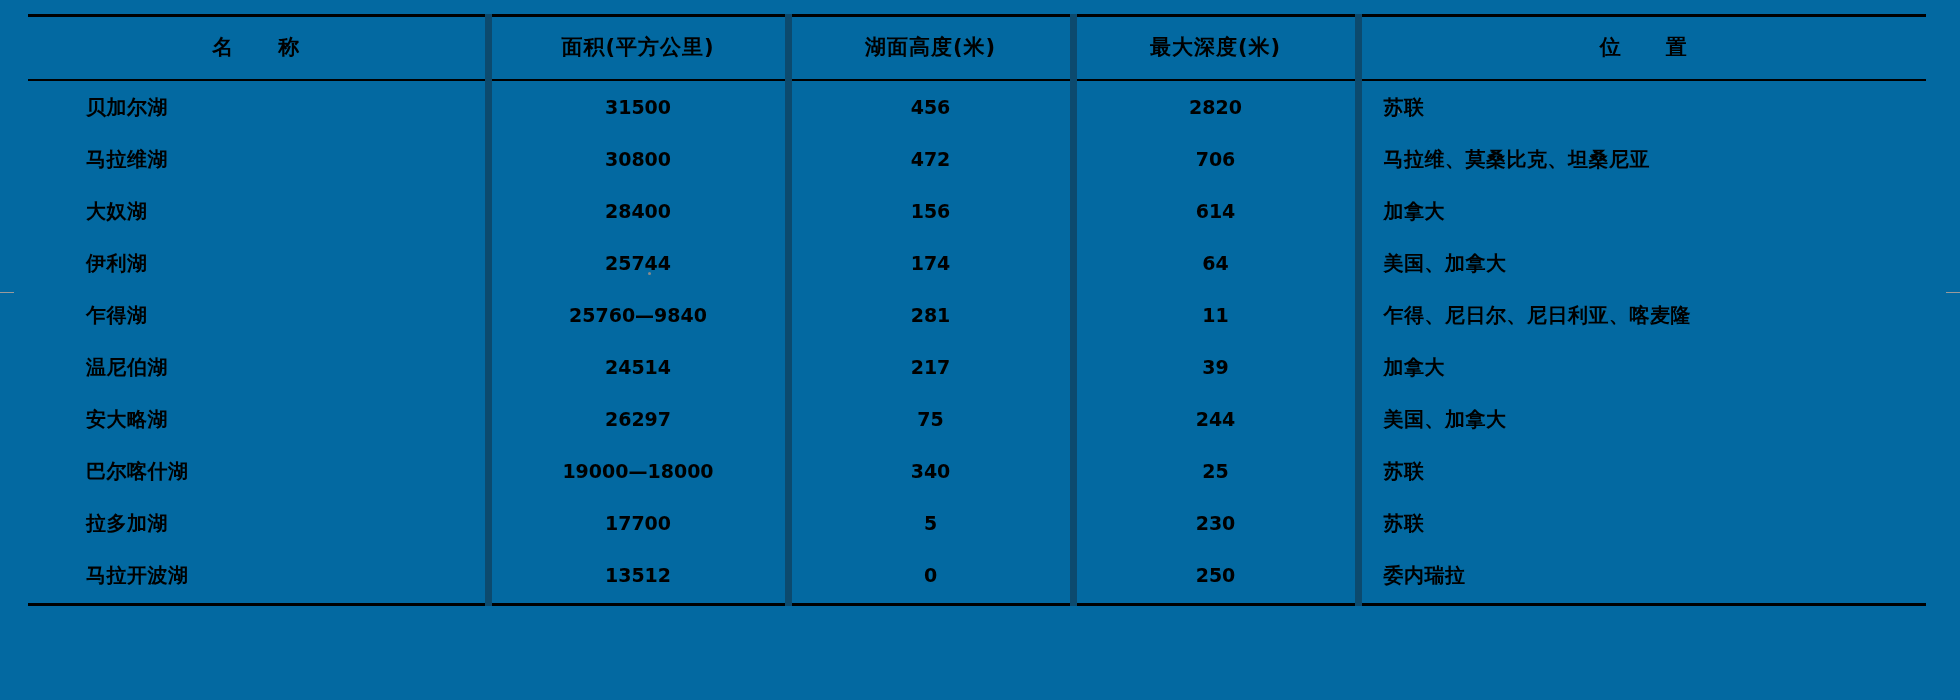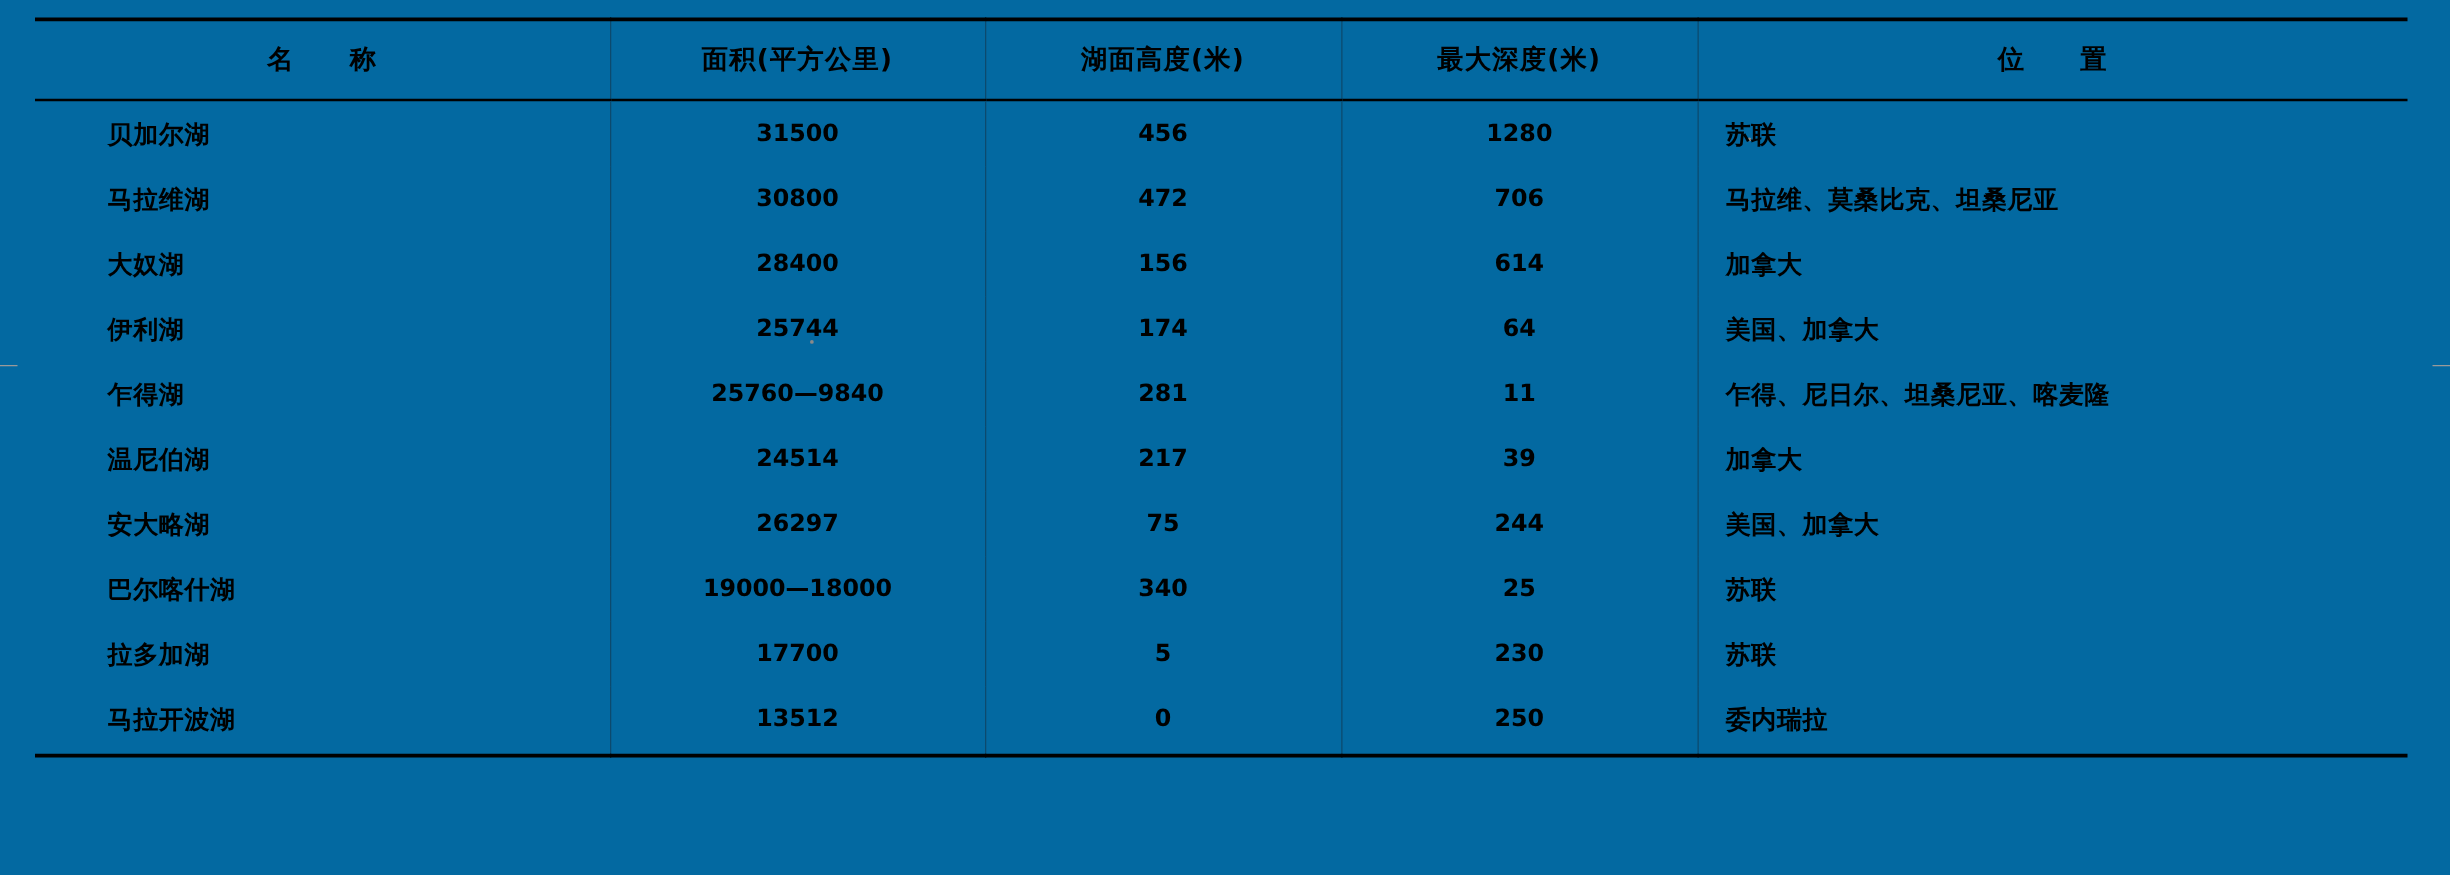--- a/index.html
+++ b/index.html
@@ -46,21 +46,21 @@
     font-weight: bold;
     font-size: 21px;
     padding: 16px 6px 18px 6px;
     text-align: center;
     border-bottom: 2px solid #000;
     vertical-align: middle;
     letter-spacing: 1px;
   }
   thead th.sep,
   tbody td.sep {
-    border-left: 1px solid #0c4a6e;
+    border-left: 7px solid #0c4a6e;
   }
   tbody td {
     font-size: 20px;
     padding: 11px 6px 11px 6px;
     vertical-align: middle;
     height: 30px;
   }
   tbody td.name {
     text-align: left;
     padding-left: 58px;
@@ -122,21 +122,21 @@
           <th class="sep">湖面高度(米)</th>
           <th class="sep">最大深度(米)</th>
           <th class="sep">位　　置</th>
         </tr>
       </thead>
       <tbody>
         <tr>
           <td class="name">贝加尔湖</td>
           <td class="num sep">31500</td>
           <td class="num sep">456</td>
-          <td class="num sep">1280</td>
+          <td class="num sep">2820</td>
           <td class="loc sep">苏联</td>
         </tr>
         <tr>
           <td class="name">马拉维湖</td>
           <td class="num sep">30800</td>
           <td class="num sep">472</td>
           <td class="num sep">706</td>
           <td class="loc sep">马拉维、莫桑比克、坦桑尼亚</td>
         </tr>
         <tr>
@@ -151,21 +151,21 @@
           <td class="num sep">25744</td>
           <td class="num sep">174</td>
           <td class="num sep">64</td>
           <td class="loc sep">美国、加拿大</td>
         </tr>
         <tr>
           <td class="name">乍得湖</td>
           <td class="num sep">25760—9840</td>
           <td class="num sep">281</td>
           <td class="num sep">11</td>
-          <td class="loc sep">乍得、尼日尔、坦桑尼亚、喀麦隆</td>
+          <td class="loc sep">乍得、尼日尔、尼日利亚、喀麦隆</td>
         </tr>
         <tr>
           <td class="name">温尼伯湖</td>
           <td class="num sep">24514</td>
           <td class="num sep">217</td>
           <td class="num sep">39</td>
           <td class="loc sep">加拿大</td>
         </tr>
         <tr>
           <td class="name">安大略湖</td>

